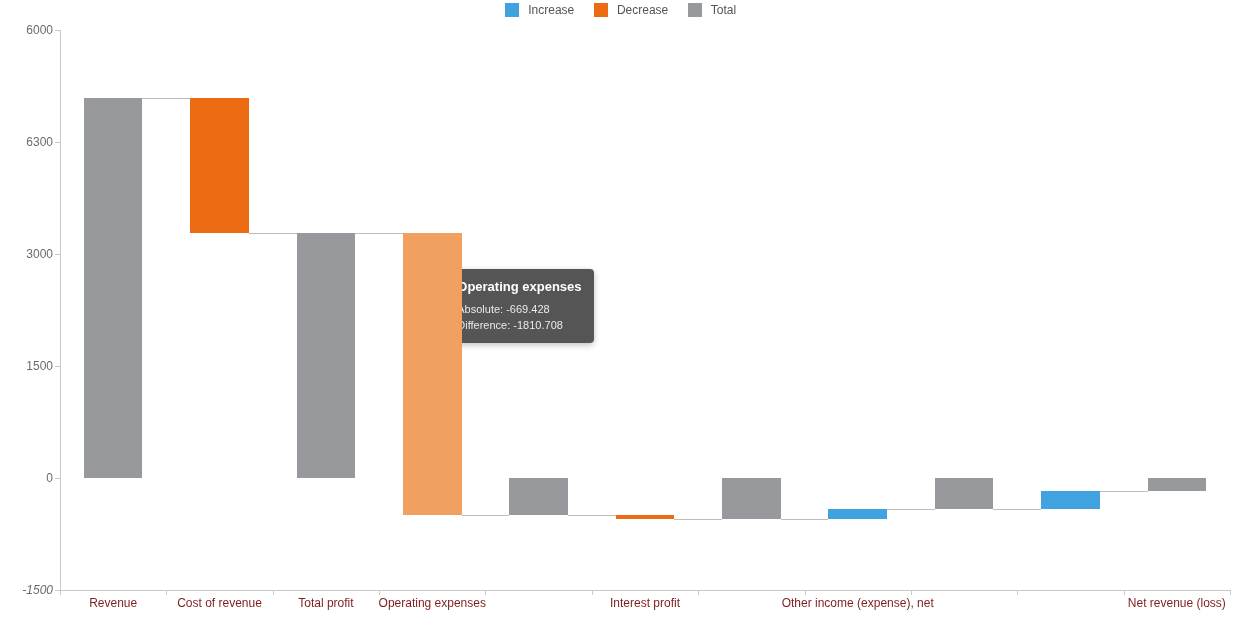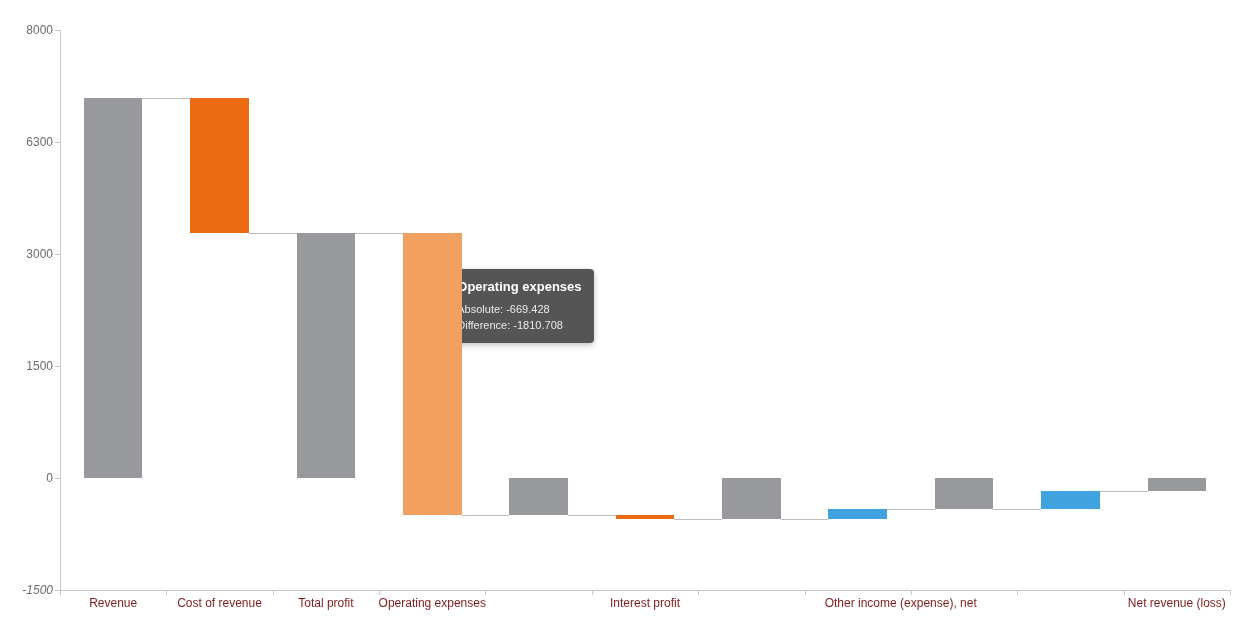--- a/index.html
+++ b/index.html
@@ -105,20 +105,34 @@
     width: 14px;
     height: 20px;
     pointer-events: none;
   }
 </style>
 </head>
 <body>
 
 <div class="chart">
 
+  <div class="legend">
+    <span class="legend-item">
+      <span class="legend-swatch" style="background: rgb(64, 163, 224);"></span>
+      <span>Increase</span>
+    </span>
+    <span class="legend-item">
+      <span class="legend-swatch" style="background: rgb(236, 107, 18);"></span>
+      <span>Decrease</span>
+    </span>
+    <span class="legend-item">
+      <span class="legend-swatch" style="background: rgb(151, 153, 156);"></span>
+      <span>Total</span>
+    </span>
+  </div>
 
   <div class="tooltip" id="tooltip" style="left: 445.273px; top: 269.2px;">
     <div class="tt-title">Operating expenses</div>
     <div class="tt-row">
       <span>Absolute:</span>
       <span>-669.428</span>
     </div>
     <div class="tt-row">
       <span>Difference:</span>
       <span>-1810.708</span>
@@ -135,21 +149,21 @@
     <div class="y-tick-label" style="top: 590px; font-style: italic;">-1500</div>
     <div class="y-tick-mark" style="top: 478px;"></div>
     <div class="y-tick-label" style="top: 478px;">0</div>
     <div class="y-tick-mark" style="top: 366px;"></div>
     <div class="y-tick-label" style="top: 366px;">1500</div>
     <div class="y-tick-mark" style="top: 254px;"></div>
     <div class="y-tick-label" style="top: 254px;">3000</div>
     <div class="y-tick-mark" style="top: 142px;"></div>
     <div class="y-tick-label" style="top: 142px;">6300</div>
     <div class="y-tick-mark" style="top: 30px;"></div>
-    <div class="y-tick-label" style="top: 30px;">8000</div>
+    <div class="y-tick-label" style="top: 30px;">6000</div>
     <div class="x-tick-mark" style="left: 60px;"></div>
     <div class="x-tick-label" style="left: 113.182px;">Revenue</div>
     <div class="bar" style="left: 83.9318px; top: 98.1341px; width: 58.5px; height: 379.866px; background: rgb(151, 153, 156);"></div>
     <div class="connector" style="left: 142.432px; width: 47.8636px; top: 98.1341px;"></div>
     <div class="x-tick-mark" style="left: 166.364px;"></div>
     <div class="x-tick-label" style="left: 219.545px;">Cost of revenue</div>
     <div class="bar" style="left: 190.295px; top: 98.1341px; width: 58.5px; height: 134.961px; background: rgb(236, 107, 18);"></div>
     <div class="connector" style="left: 248.795px; width: 47.8636px; top: 233.096px;"></div>
     <div class="x-tick-mark" style="left: 272.727px;"></div>
     <div class="x-tick-label" style="left: 325.909px;">Total profit</div>
@@ -163,21 +177,21 @@
     <div class="bar" style="left: 509.386px; top: 478px; width: 58.5px; height: 36.7913px; background: rgb(151, 153, 156);"></div>
     <div class="connector" style="left: 567.886px; width: 47.8636px; top: 514.791px;"></div>
     <div class="x-tick-mark" style="left: 591.818px;"></div>
     <div class="x-tick-label" style="left: 645px;">Interest profit</div>
     <div class="bar" style="left: 615.75px; top: 514.791px; width: 58.5px; height: 4.27541px; background: rgb(236, 107, 18);"></div>
     <div class="connector" style="left: 674.25px; width: 47.8636px; top: 519.067px;"></div>
     <div class="x-tick-mark" style="left: 698.182px;"></div>
     <div class="bar" style="left: 722.114px; top: 478px; width: 58.5px; height: 41.0667px; background: rgb(151, 153, 156);"></div>
     <div class="connector" style="left: 780.614px; width: 47.8636px; top: 519.067px;"></div>
     <div class="x-tick-mark" style="left: 804.545px;"></div>
-    <div class="x-tick-label" style="left: 857.727px; margin-left: 43px;">Other income (expense), net</div>
+    <div class="x-tick-label" style="left: 857.727px;">Other income (expense), net</div>
     <div class="bar" style="left: 828.477px; top: 509.36px; width: 58.5px; height: 9.70667px; background: rgb(64, 163, 224);"></div>
     <div class="connector" style="left: 886.977px; width: 47.8636px; top: 509.36px;"></div>
     <div class="x-tick-mark" style="left: 910.909px;"></div>
     <div class="bar" style="left: 934.841px; top: 478px; width: 58.5px; height: 31.36px; background: rgb(151, 153, 156);"></div>
     <div class="connector" style="left: 993.341px; width: 47.8636px; top: 509.36px;"></div>
     <div class="x-tick-mark" style="left: 1017.27px;"></div>
     <div class="bar" style="left: 1041.2px; top: 491.44px; width: 58.5px; height: 17.92px; background: rgb(64, 163, 224);"></div>
     <div class="connector" style="left: 1099.7px; width: 47.8636px; top: 491.44px;"></div>
     <div class="x-tick-mark" style="left: 1123.64px;"></div>
     <div class="x-tick-label" style="left: 1176.82px;">Net revenue (loss)</div>

